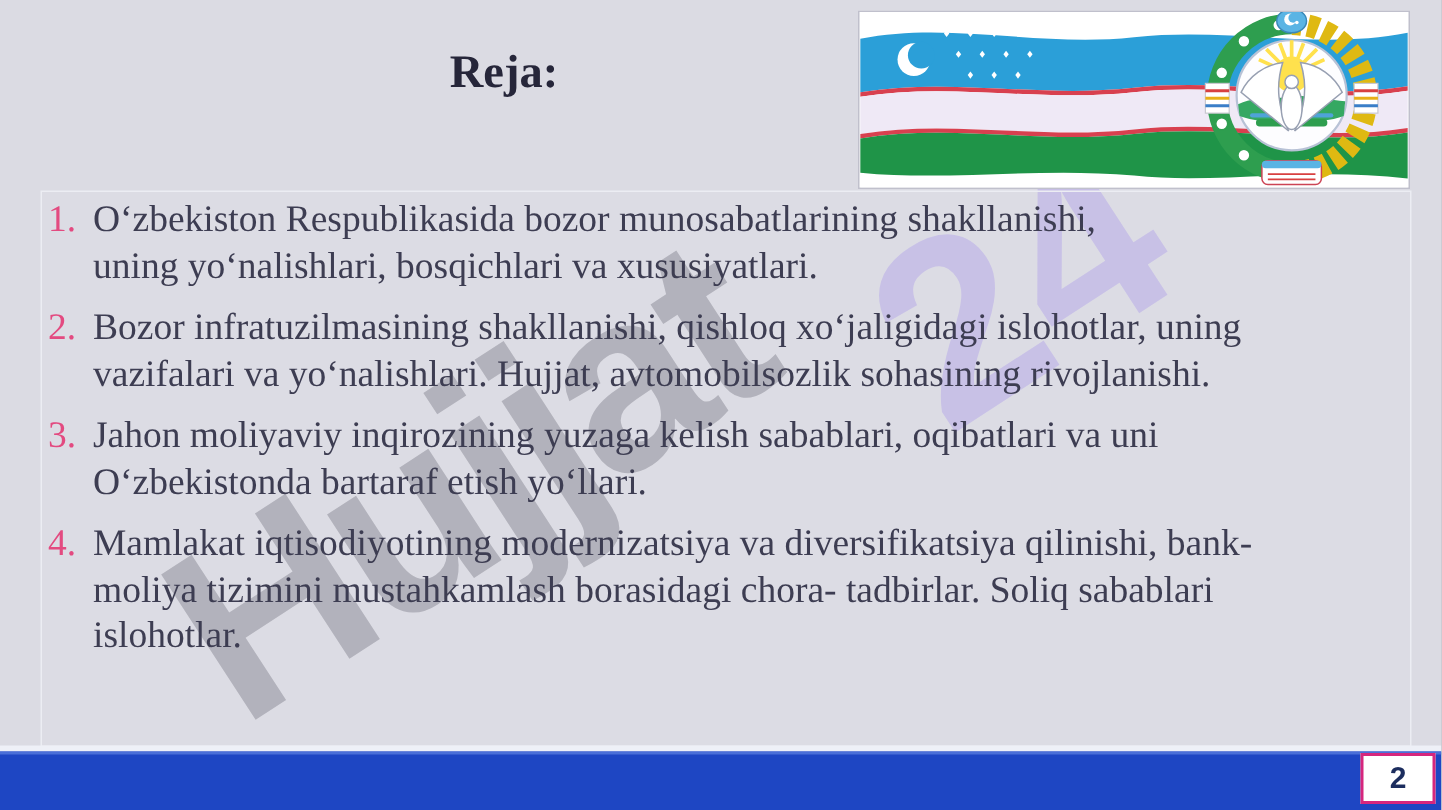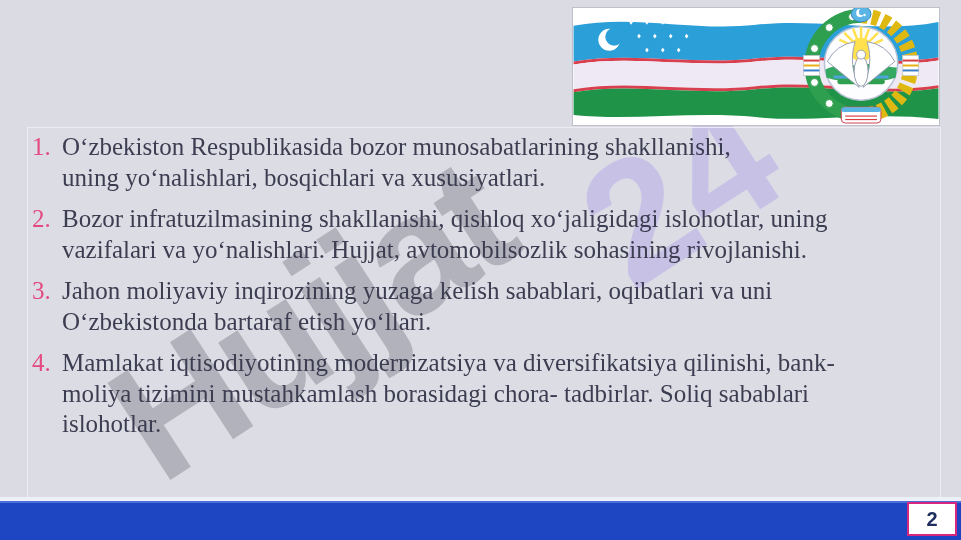--- a/index.html
+++ b/index.html
@@ -48,20 +48,21 @@
       font-size:20px;color:#1c2d5e;}
 </style>
 </head>
 <body>
 
 <div class="stage">
 
   <div class="wm wm-gray">Hujjat</div>
   <div class="wm wm-purple">24</div>
 
+  <div class="title">Reja:</div>
 
   <div class="flagbox">
     <svg viewBox="0 0 368 118">
       <rect x="0" y="0" width="368" height="118" fill="#ffffff"></rect>
 
       <path d="M0,18 C60,6 120,24 184,17 C248,10 308,26 368,14 L368,50 C308,60 248,44 184,51 C120,58 60,44 0,54 Z" fill="#2b9fd8"></path>
       <path d="M0,54 C60,44 120,58 184,51 C248,44 308,60 368,50 L368,53 C308,63 248,47 184,54 C120,61 60,47 0,57 Z" fill="#d8404f"></path>
       <path d="M0,57 C60,47 120,61 184,54 C248,47 308,63 368,53 L368,78 C308,88 248,72 184,79 C120,86 60,72 0,82 Z" fill="#efe9f6"></path>
       <path d="M0,82 C60,72 120,86 184,79 C248,72 308,88 368,78 L368,81 C308,91 248,75 184,82 C120,89 60,75 0,85 Z" fill="#d8404f"></path>
       <path d="M0,85 C60,75 120,89 184,82 C248,75 308,91 368,81 L368,112 C300,104 240,116 184,110 C120,104 60,114 0,108 Z" fill="#1f9448"></path>

